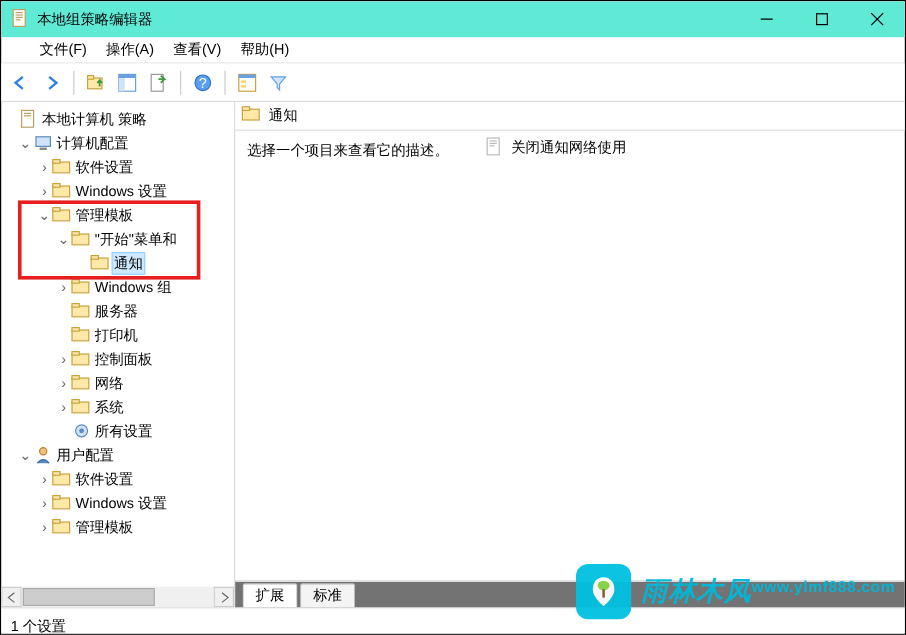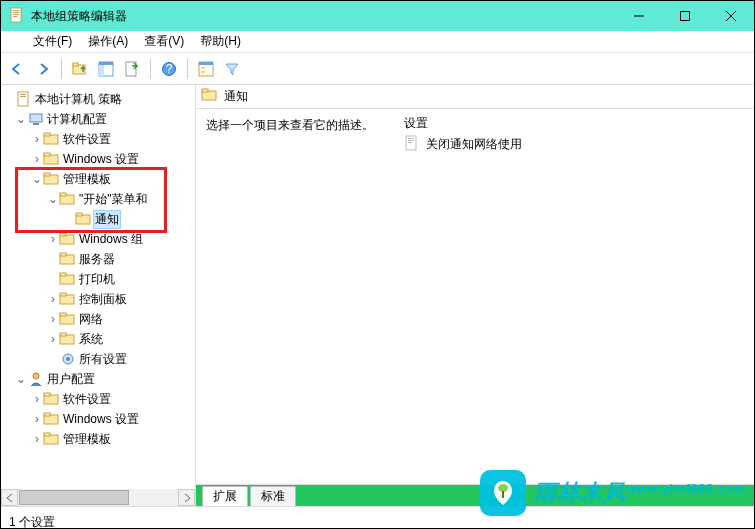--- a/index.html
+++ b/index.html
@@ -32,21 +32,21 @@
 .detail-pane { flex:1; display:flex; flex-direction:column; position:relative; }
 .detail-header { height:24px; display:flex; align-items:center; padding:0 6px; border-bottom:1px solid #ddd; background:#fff;}
 .detail-header .icon{margin-right:6px;}
 .detail-header .text{color:#000;}
 .detail-body { flex:1; display:flex; }
 .detail-left { width:200px; padding:8px 10px; color:#000;}
 .detail-right { flex:1; padding:4px 0;}
 .col-header { padding:2px 8px; color:#000; border-bottom:0;}
 .list-row { display:flex; align-items:center; height:20px; padding:0 8px;}
 .list-row .icon{margin-right:6px;}
-.tabs { height:22px; display:flex; align-items:flex-end; padding-left:6px; border-top:1px solid #ddd; background:#22c55e;}
+.tabs { height:22px; display:flex; align-items:flex-end; padding-left:6px; border-top:1px solid #ddd; background:#737373;}
 .tab { height:20px; padding:0 10px; border:1px solid #bbb; border-bottom:none; margin-right:2px; background:#fff; display:flex; align-items:center; border-radius:2px 2px 0 0; cursor:default; position:relative;}
 .tab.inactive{background:#f4f4f4;}
 
 .tree-hscroll { position:absolute; left:0; bottom:0; right:0; height:17px; background:#f0f0f0; display:flex; align-items:center;}
 .tree-hscroll .arrow{width:17px;height:17px;display:flex;align-items:center;justify-content:center;background:#f0f0f0;border:1px solid #ccc;}
 .tree-hscroll .track{flex:1;height:17px;background:#f0f0f0;position:relative;}
 .tree-hscroll .thumb{position:absolute;left:0;top:0;height:15px;width:110px;background:#cdcdcd;border:1px solid #aaa;margin:1px;}
 
 .statusbar { height:32px; border-top:1px solid #ddd; display:flex; align-items:center; padding:0 8px; color:#000; background:#fff;}
 
@@ -384,21 +384,20 @@
             <rect x="0" y="3" width="14" height="9" fill="#ffe9a8" stroke="#c9a23e"></rect>
             <rect x="0" y="1" width="6" height="3" fill="#ffe9a8" stroke="#c9a23e"></rect>
           </svg></span>
       <span class="text">通知</span>
     </div>
     <div class="detail-body">
       <div class="detail-left">
         <span>选择一个项目来查看它的描述。</span>
       </div>
       <div class="detail-right">
-        <div class="col-header">设置</div>
         <div class="list-row">
           <span class="icon"><svg width="16" height="16">
                 <rect x="2" y="1" width="10" height="14" fill="#fff" stroke="#bbb"></rect>
                 <rect x="4" y="3" width="6" height="1" fill="#bbb"></rect>
                 <rect x="4" y="5" width="6" height="1" fill="#bbb"></rect>
                 <rect x="4" y="7" width="4" height="1" fill="#bbb"></rect>
               </svg></span>
           <span>关闭通知网络使用</span>
         </div>
       </div>

